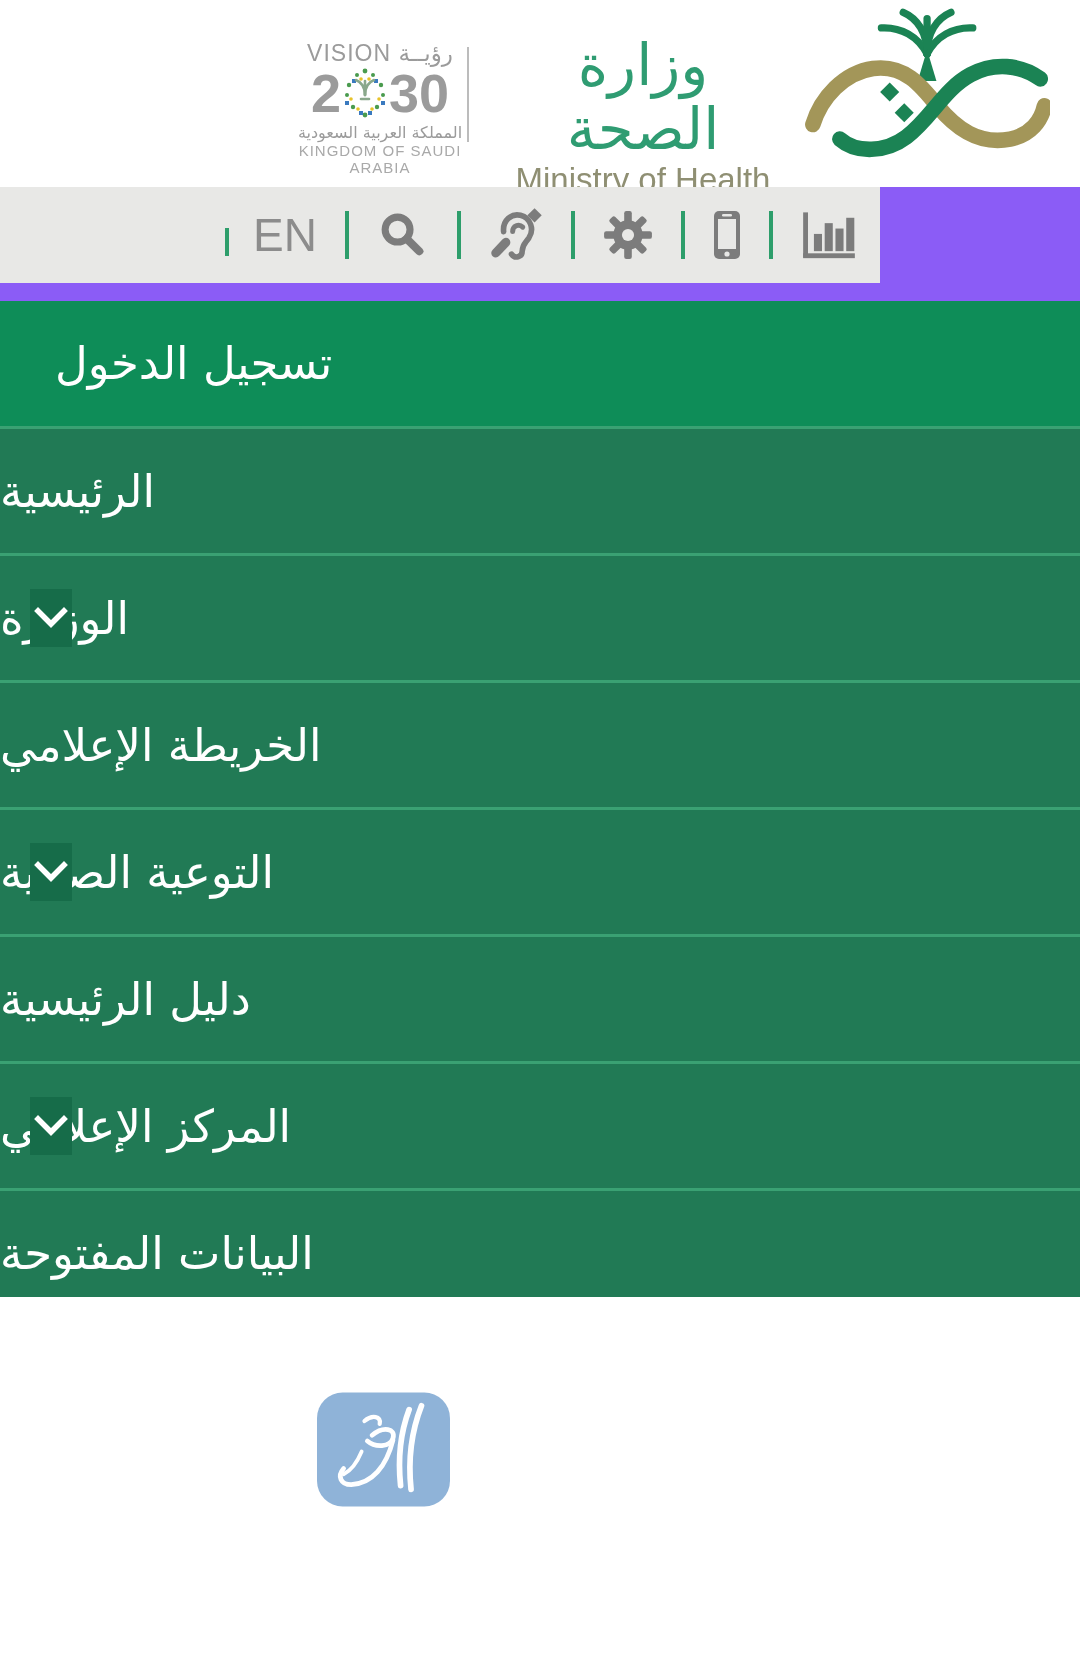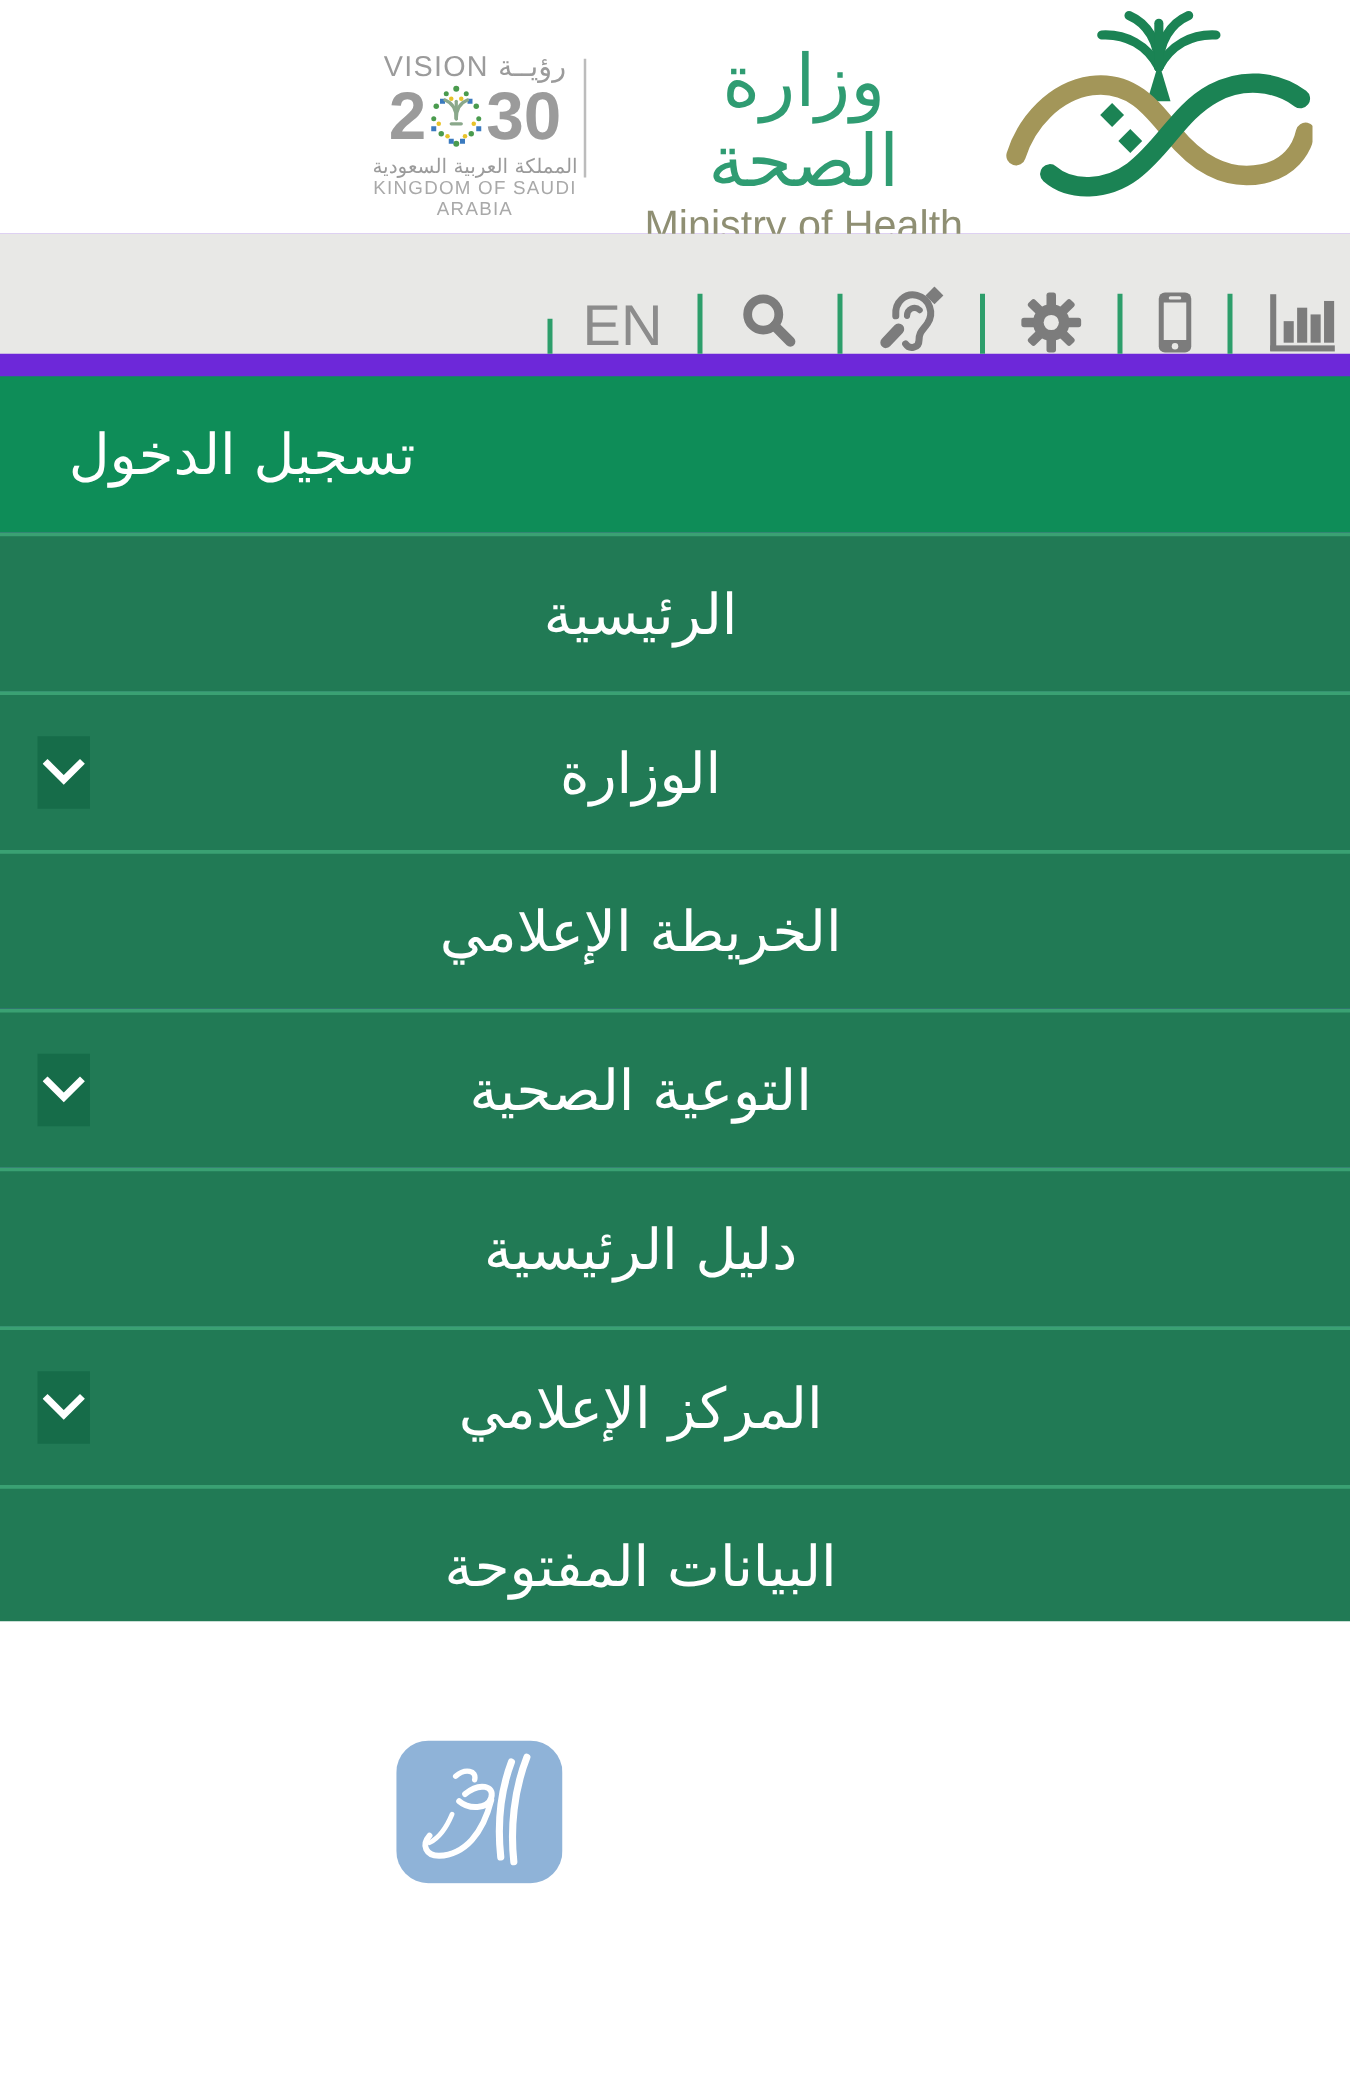--- a/index.html
+++ b/index.html
@@ -1,18 +1,18 @@
 <!DOCTYPE html>
 <html><head>
 <meta charset="utf-8">
 <style>
   * { margin:0; padding:0; box-sizing:border-box; }
   html,body { width:1080px; height:1671px; background:#ffffff; overflow:hidden; }
   body { font-family:"DejaVu Sans","Liberation Sans",sans-serif; }
-  .page { position:relative; width:1080px; height:1671px; background:#6d28d9; }
+  .page { position:relative; width:1080px; height:1671px; background:#8b5cf6; }
 
   
   .site-header { position:absolute; top:0; left:0; width:1080px; height:187px; background:#ffffff; }
 
   .vision-logo { position:absolute; left:296px; top:40px; width:168px; text-align:center; color:#9b9b9b; }
   .vision-line1 { font-size:23px; letter-spacing:1px; white-space:nowrap; font-family:"Liberation Sans",sans-serif; }
   .vision-line1 .ar { font-family:"DejaVu Sans",sans-serif; }
   .vision-year { display:flex; align-items:center; justify-content:center; font-family:"Liberation Sans",sans-serif;
                  font-weight:bold; font-size:54px; line-height:54px; color:#9b9b9b; margin-top:-2px; }
   .vision-kingdom-ar { font-size:16px; margin-top:2px; color:#9b9b9b; }
@@ -20,36 +20,36 @@
 
   .header-divider { position:absolute; left:467px; top:47px; width:2px; height:95px; background:#bcbcbc; }
 
   .moh-wordmark { position:absolute; left:498px; top:33px; width:290px; }
   .moh-name-ar { font-size:58px; line-height:64px; color:#2f9c72; text-align:center; direction:rtl; }
   .moh-name-en { font-size:33px; line-height:38px; color:#8f8f73; text-align:center; font-family:"Liberation Sans",sans-serif;text-decoration:underline; }
 
   .moh-emblem { position:absolute; left:800px; top:2px; }
 
   
-  .toolbar { position:absolute; top:187px; left:0; width:1080px; height:96px; background:#e8e8e6;
-             display:flex; align-items:flex-end; justify-content:flex-end; padding-right:10px; }
+  .toolbar { position:absolute; top:187px; left:0; width:880px; height:96px; background:#e8e8e6;
+             display:flex; align-items:center; justify-content:flex-end; padding-right:23px; }
   .tb-item { display:flex; align-items:center; justify-content:center; }
   .tb-sep { width:4px; height:48px; background:#2d9e6b; margin:0 28px; }
   .tb-tick { width:4px; height:28px; background:#2d9e6b; margin-right:24px; margin-top:14px; }
   .tb-lang { font-family:"Liberation Sans",sans-serif; font-size:46px; color:#8c8c8c; line-height:46px; }
   .tb-icon svg { display:block; }
 
   
   .main-menu { position:absolute; top:301px; left:0; width:884px; }
   .login-bar { width:1080px; height:125px; background:#0e8d58; color:#ffffff;
                display:flex; align-items:center; padding-left:55px;
                font-size:45px; direction:rtl; justify-content:flex-end; }
   .menu-row { position:relative; width:1080px; height:127px; background:#217a55;
               border-top:3px solid #3aa173; color:#ffffff;
-              display:flex; align-items:center; justify-content:center;
+              display:flex; align-items:center; justify-content:flex-start;
               padding-right:55px; font-size:45px; direction:ltr; }
   .menu-label { direction:rtl; }
   .chevron-btn { position:absolute; left:30px; top:50%; transform:translateY(-50%);
                  width:42px; height:58px; background:#166c49;
                  display:flex; align-items:center; justify-content:center; }
 
   
   .footer-area { position:absolute; top:1297px; left:0; width:1080px; height:374px; background:#ffffff; }
   .watermark-logo { position:absolute; left:317px; top:95px; width:133px; height:115px; }
 </style>

